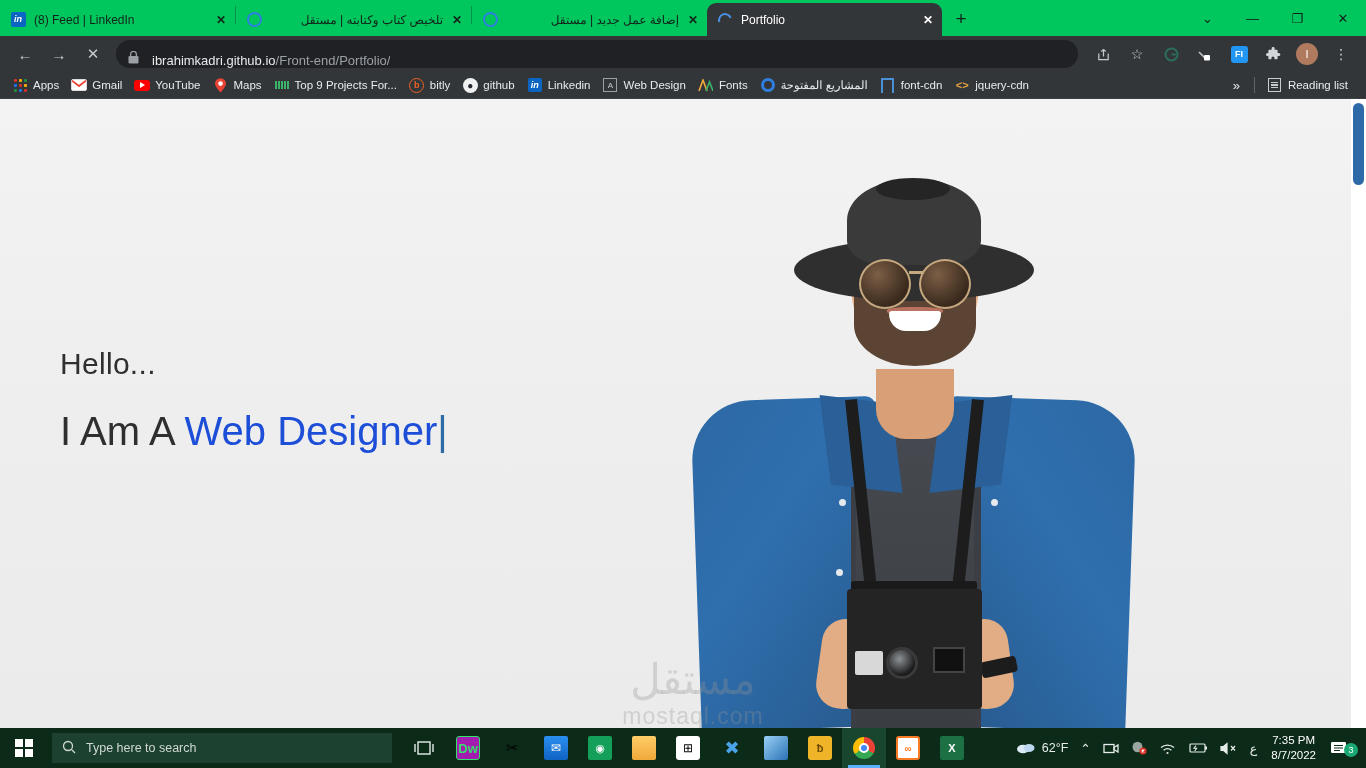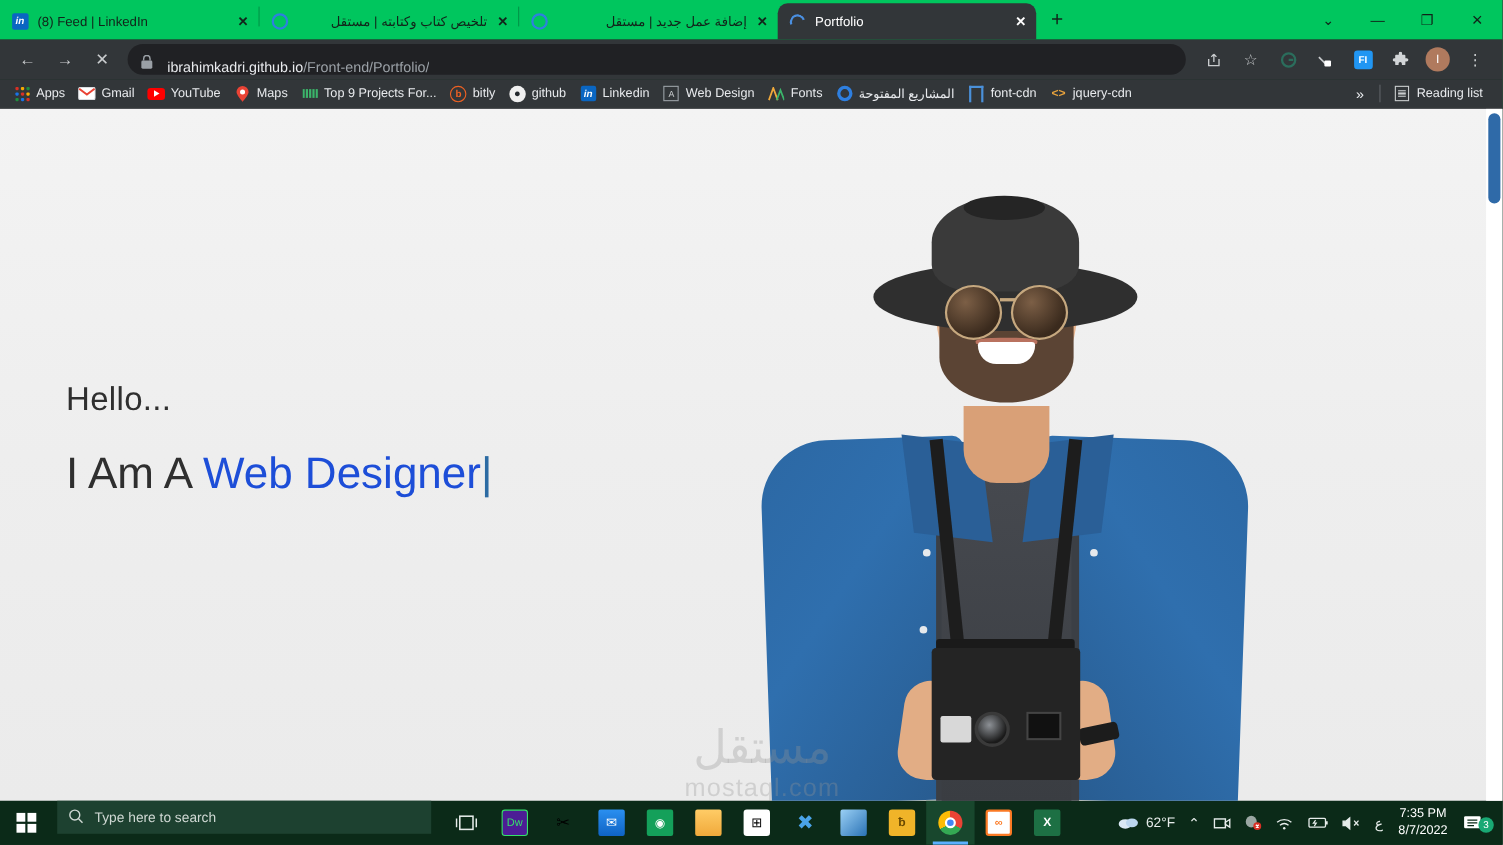--- a/index.html
+++ b/index.html
@@ -219,39 +219,39 @@
     background: #ffffff; z-index: 10;
   }
   .scroll-thumb {
     position: absolute; right: 2px; top: 4px; width: 11px; height: 82px;
     background: #2f6aa8; border-radius: 6px;
   }
 
   
   .taskbar {
     position: absolute; bottom: 0; left: 0; width: 1366px; height: 40px;
-    background: #0b2a18; display: flex; 
+    background: #0b2a18; display: flex; align-items: center;
   }
   .start-btn { width: 48px; height: 40px; display: flex; align-items: center; justify-content: center; }
   .win-logo { display: grid; grid-template-columns: 8px 8px; grid-template-rows: 8px 8px; gap: 2px; }
   .win-logo i { display:block; background:#fff; }
   .tb-search {
     width: 340px; height: 30px; background: #1d4130; display: flex; align-items: center;
     padding: 0 10px; color: #cfd8d3; font-size: 12.5px; margin-left: 4px;
   }
   .tb-search .si { margin-right: 10px; font-size: 13px; }
   .tb-apps { display: flex; align-items: center; margin-left: 10px; }
   .tbapp {
     width: 44px; height: 40px; display: flex; align-items: center; justify-content: center;
     position: relative;
   }
   .tbapp.active { background: #18472d; }
   .tbapp.active::after { content:''; position:absolute; bottom:0; left:6px; right:6px; height:3px; background:#5ab0ff; }
   .ico { width: 24px; height: 24px; display:flex; align-items:center; justify-content:center; font-size: 13px; border-radius: 3px; }
-  .ico-dw { background:#4c1d95; color:#36e06b; border:1.5px solid #36e06b; font-weight:normal; font-size:10px; }
+  .ico-dw { background:#a21caf; color:#36e06b; border:1.5px solid #36e06b; font-weight:bold; font-size:13px; }
   .ico-mail { background: linear-gradient(180deg,#2a8ff0,#0f63c4); color:#fff; font-size:12px; border-radius:2px; }
   .ico-green { background:#14a05a; color:#fff; font-size:11px; border-radius:2px; }
   .ico-folder { background: linear-gradient(180deg,#ffcc66,#f0a93b); border-radius:2px; }
   .ico-store { background:#fff; border-radius:3px; font-size:12px; }
   .ico-vs { color:#4aa3e8; font-size:18px; }
   .ico-photo { background: linear-gradient(135deg,#9ad0f5,#2a72b5); border-radius:2px; }
   .ico-orange { background:#f0b429; color:#6b4a00; border-radius:3px; font-size:11px; font-weight:bold;}
   .ico-chrome { width:22px;height:22px;border-radius:50%; background: conic-gradient(#ea4335 0 33%, #34a853 33% 66%, #fbbc05 66% 100%); position:relative; }
   .ico-chrome::after{content:'';position:absolute;inset:6px;background:#4285f4;border-radius:50%;border:2px solid #fff;}
   .ico-xampp { background:#fff; color:#fb7a24; border:2px solid #fb7a24; border-radius:3px; font-weight:bold; font-size:10px;}

